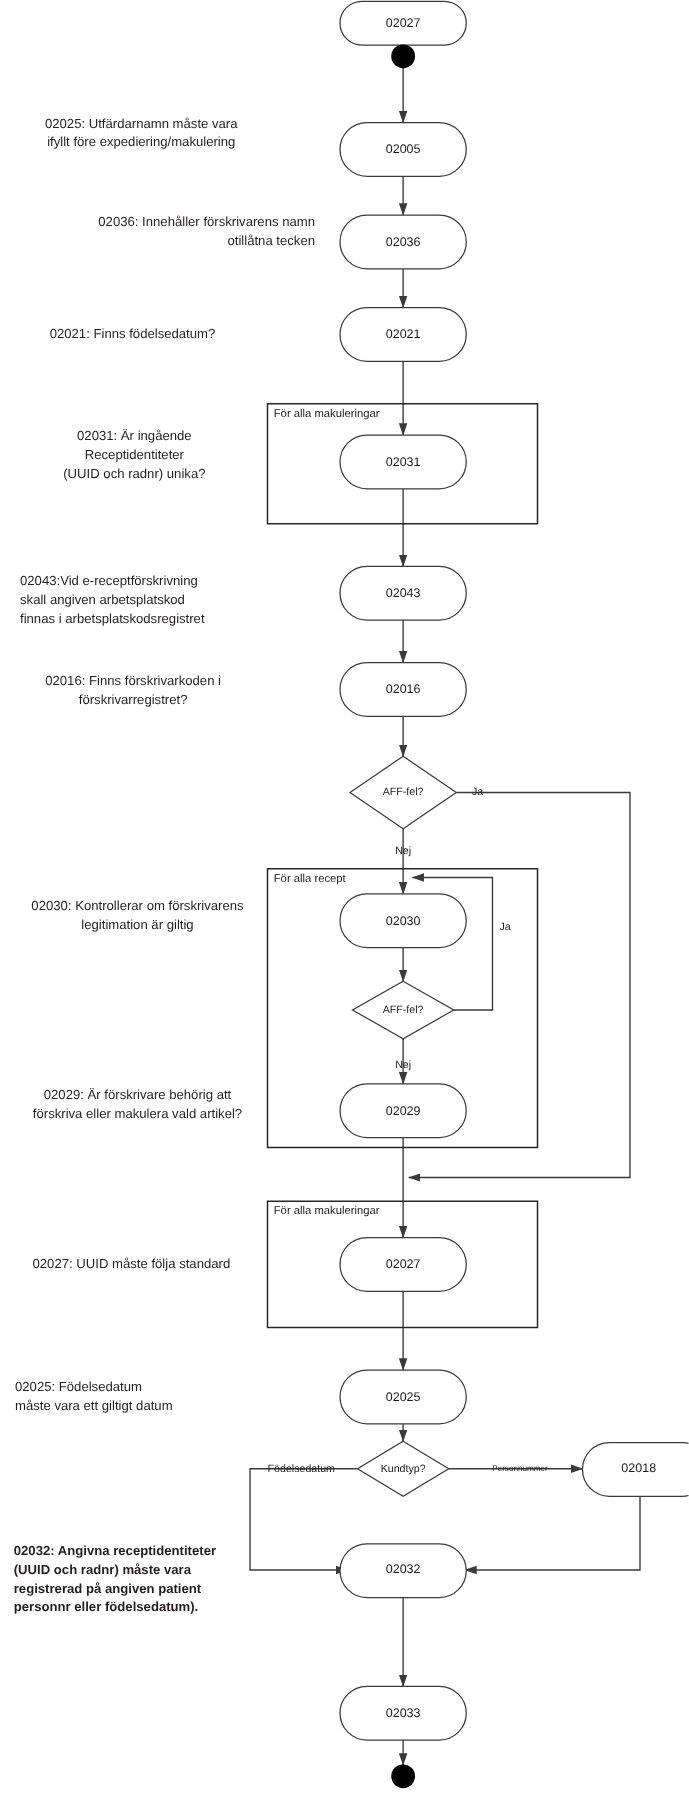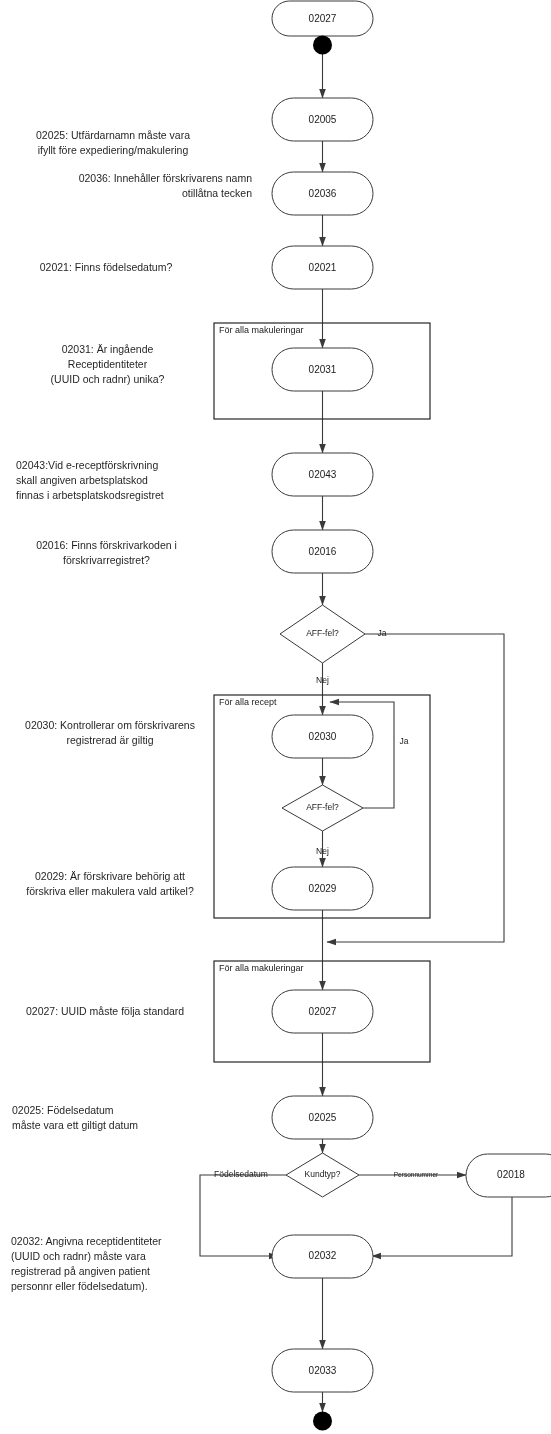--- a/index.html
+++ b/index.html
@@ -245,50 +245,50 @@
     <g>
       <text class="edge-label" x="382" y="634">Ja</text>
       <text class="edge-label" x="322.5" y="681">Nej</text>
       <text class="edge-label" x="404" y="742">Ja</text>
       <text class="edge-label" x="322.5" y="852">Nej</text>
       <text class="edge-label" x="241" y="1175">Födelsedatum</text>
       <text class="edge-label-tiny" x="416" y="1175">Personnummer</text>
     </g>
   </svg>
 
-  <div class="ann center" style="left:6px; top:92px; width:214px;margin-top:36px;">02025: Utfärdarnamn måste vara
+  <div class="ann center" style="left:6px; top:92px; width:214px;">02025: Utfärdarnamn måste vara
 ifyllt före expediering/makulering</div>
 
   <div class="ann center" style="left:22px; top:171px; width:230px;text-align:right;">02036: Innehåller förskrivarens namn
 otillåtna tecken</div>
 
   <div class="ann center" style="left:6px; top:260px; width:200px;">02021: Finns födelsedatum?</div>
 
   <div class="ann center" style="left:4px; top:342px; width:207px;">02031: Är ingående
 Receptidentiteter
 (UUID och radnr) unika?</div>
 
   <div class="ann left" style="left:16px; top:458px; width:200px;">02043:Vid e-receptförskrivning
 skall angiven arbetsplatskod
 finnas i arbetsplatskodsregistret</div>
 
   <div class="ann center" style="left:4px; top:538px; width:205px;">02016: Finns förskrivarkoden i
 förskrivarregistret?</div>
 
   <div class="ann center" style="left:4px; top:718px; width:212px;">02030: Kontrollerar om förskrivarens
-registrerad är giltig</div>
+legitimation är giltig</div>
 
   <div class="ann center" style="left:4px; top:869px; width:212px;text-align:center;">02029: Är förskrivare behörig att
 förskriva eller makulera vald artikel?</div>
 
   <div class="ann left" style="left:11px; top:1004px; width:210px;margin-left:15px;">02027: UUID måste följa standard</div>
 
   <div class="ann left" style="left:12px; top:1103px; width:210px;">02025: Födelsedatum
 måste vara ett giltigt datum</div>
 
 
-  <div class="ann left" style="left:11px; top:1234px; width:205px;">02032: Angivna receptidentiteter
+  <div class="ann left" style="left:11px; top:1234px; width:205px;font-weight:bold;">02032: Angivna receptidentiteter
 (UUID och radnr) måste vara
 registrerad på angiven patient
 personnr eller födelsedatum).</div>
 
 
 </div>
 
 </body></html>

